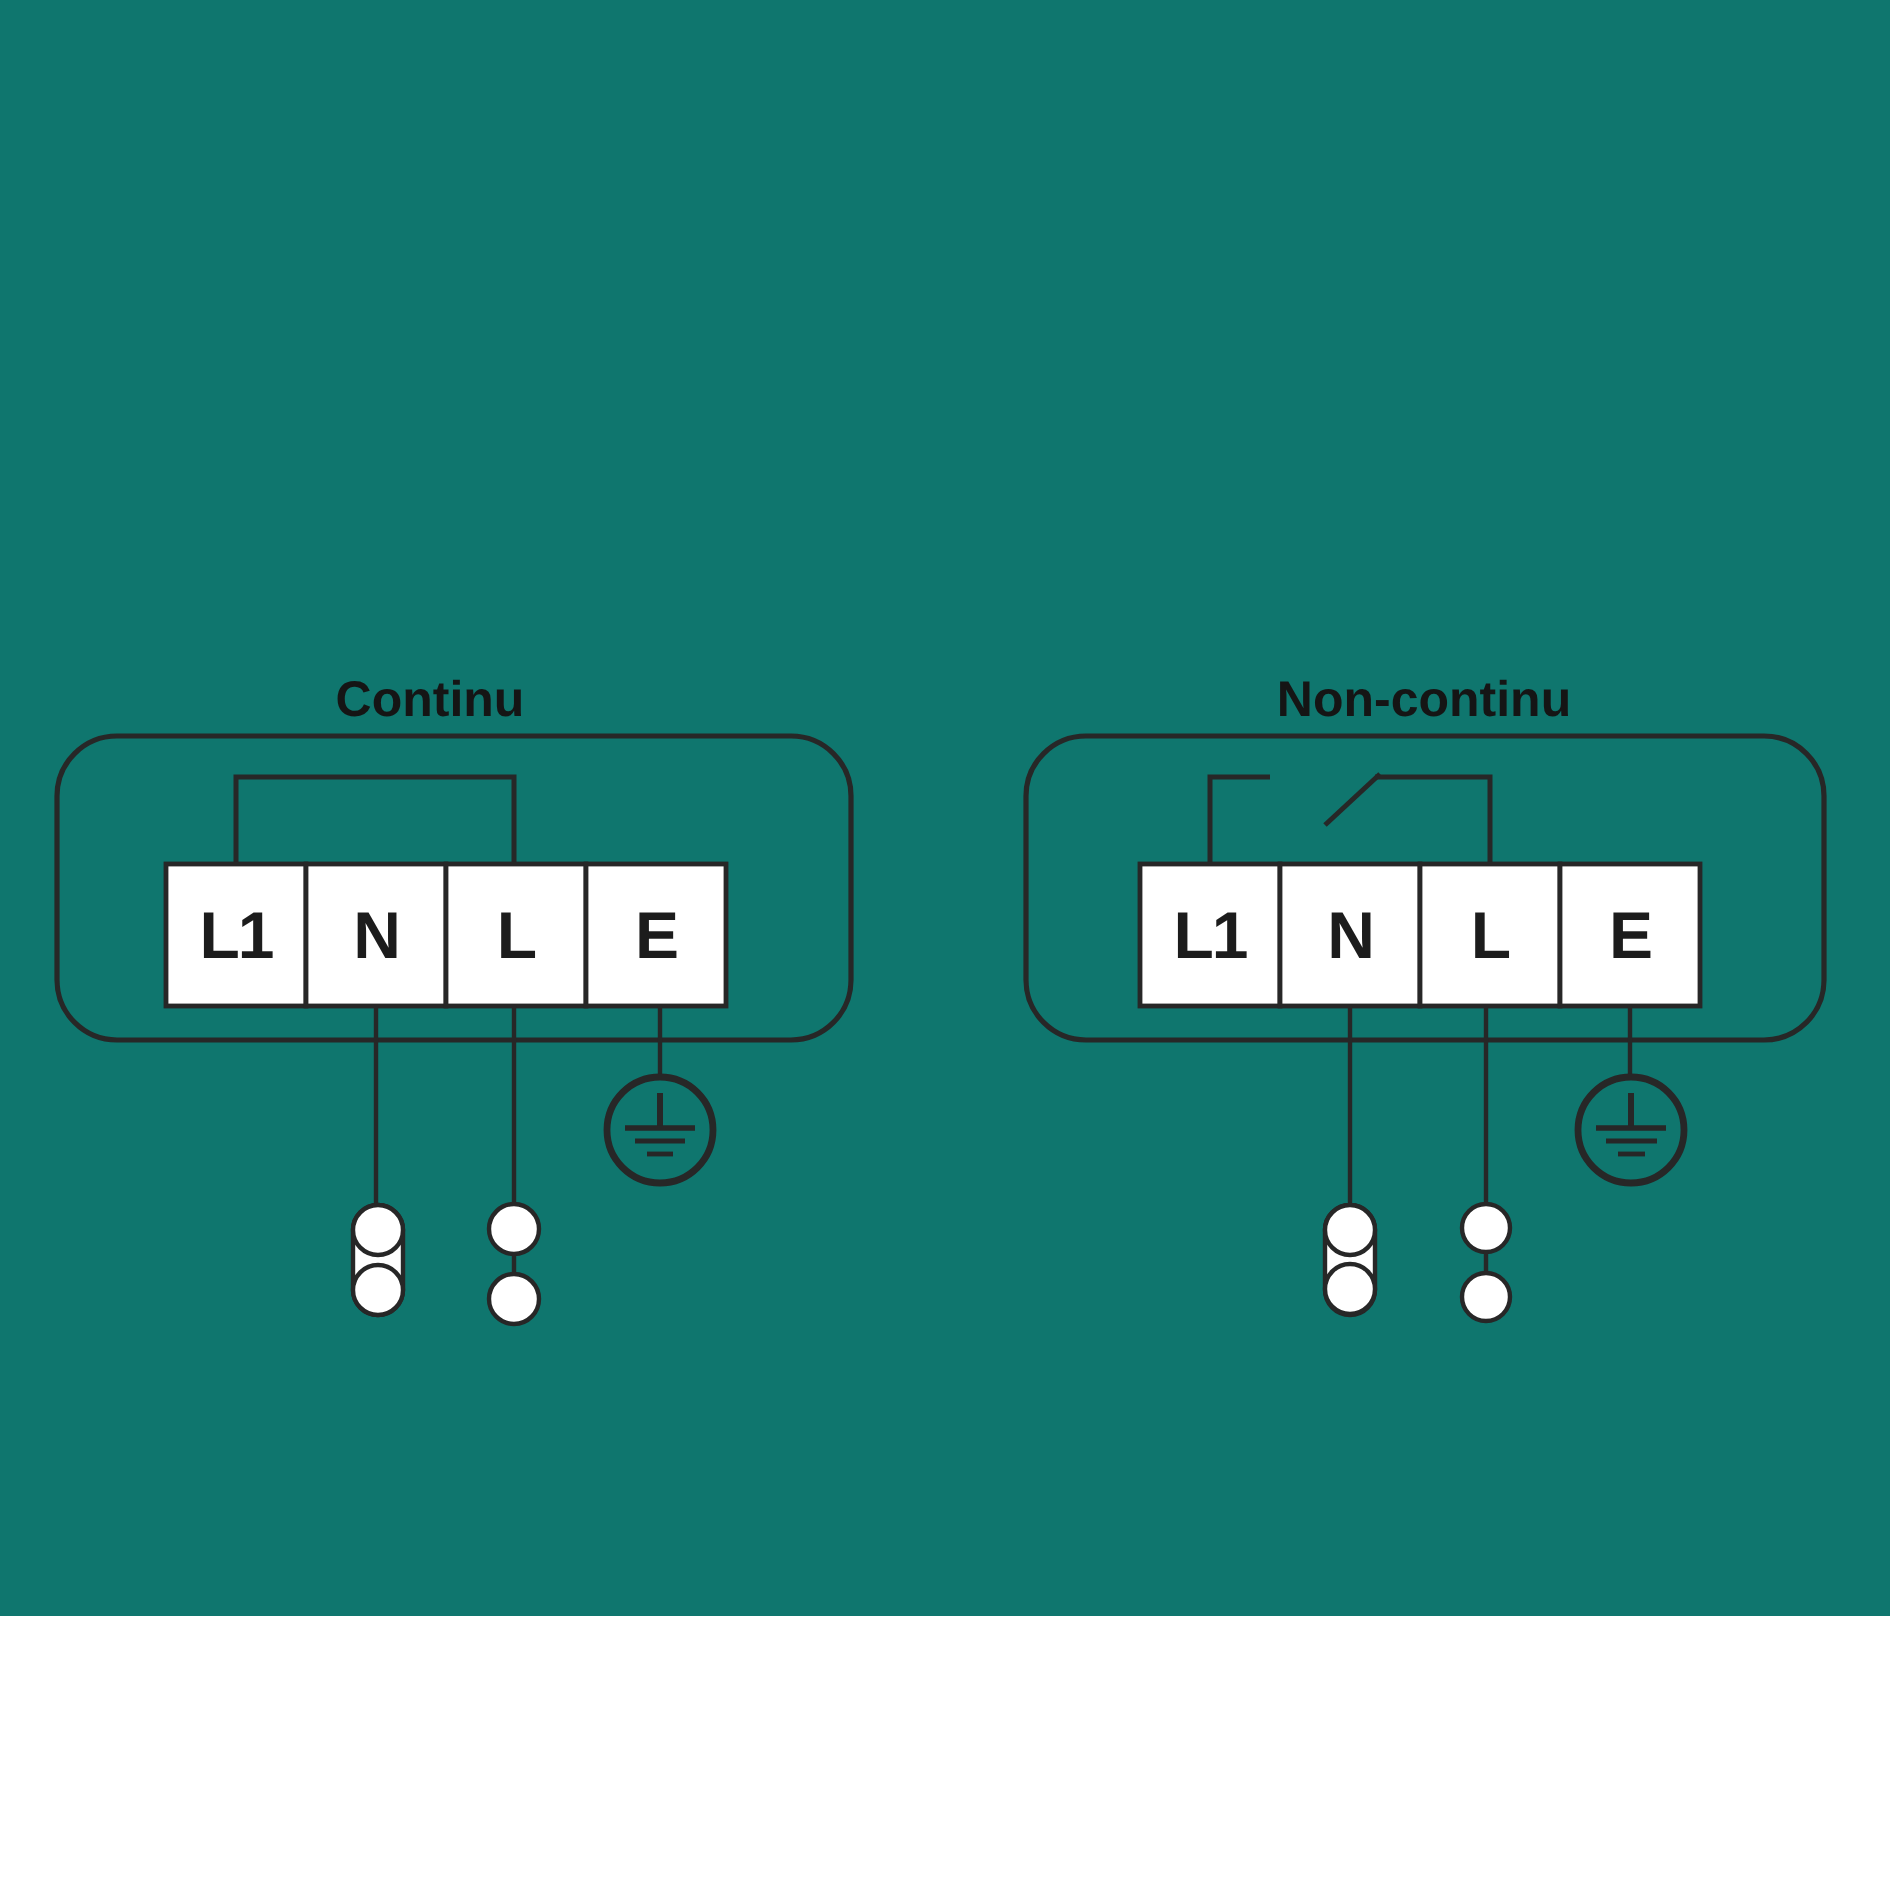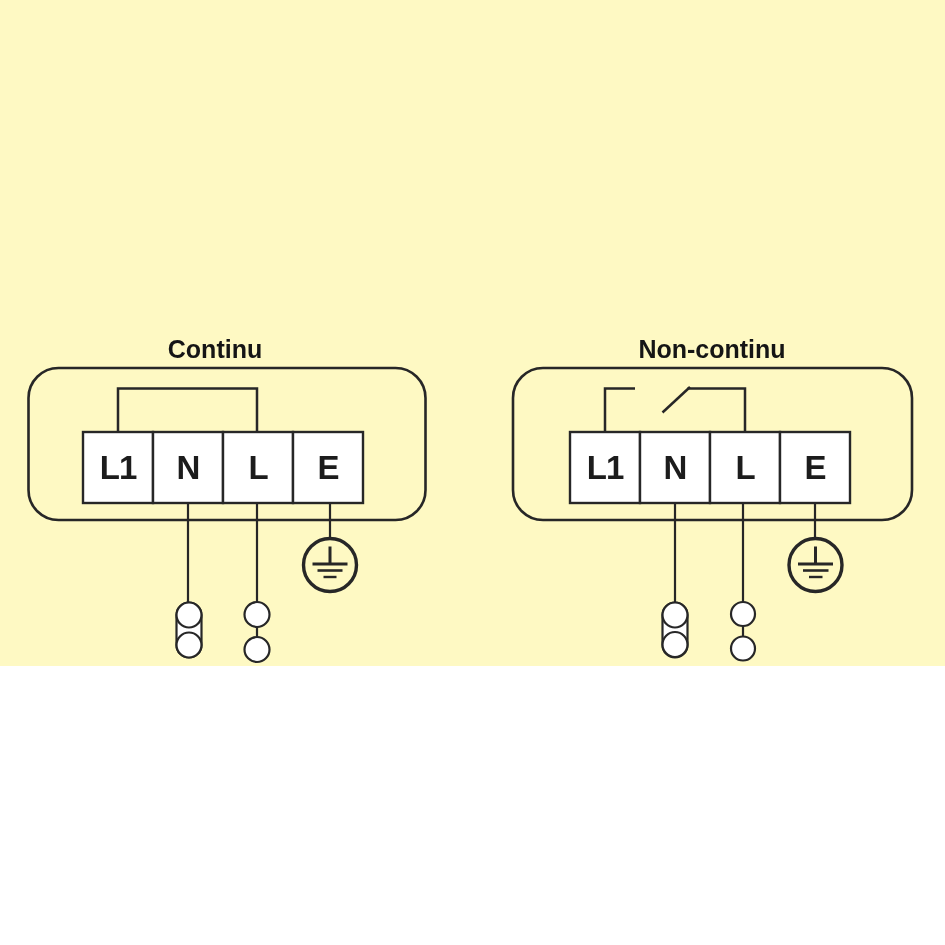--- a/index.html
+++ b/index.html
@@ -1,20 +1,20 @@
 <!DOCTYPE html>
 <html><head>
 <meta charset="utf-8">
 <style>
   html, body { margin: 0; padding: 0; background: #ffffff; }
   #stage {
     position: relative;
     width: 945px;
-    height: 666px;
-    background: #fef9c3;
+    height: 808px;
+    background: #0f766e;
     overflow: hidden;
     font-family: "Liberation Sans", sans-serif;
   }
   #diagram-svg { position: absolute; left: 0; top: 0; }
   .stroke { stroke: #272727; fill: none; }
   .device-outline { stroke-width: 2.6px; }
   .terminal-box { stroke-width: 2.4px; fill: #ffffff; }
   .link-wire { stroke-width: 2.5px; stroke-linejoin: miter; }
   .wire { stroke-width: 2.2px; }
   .earth-circle { stroke-width: 3.4px; }

